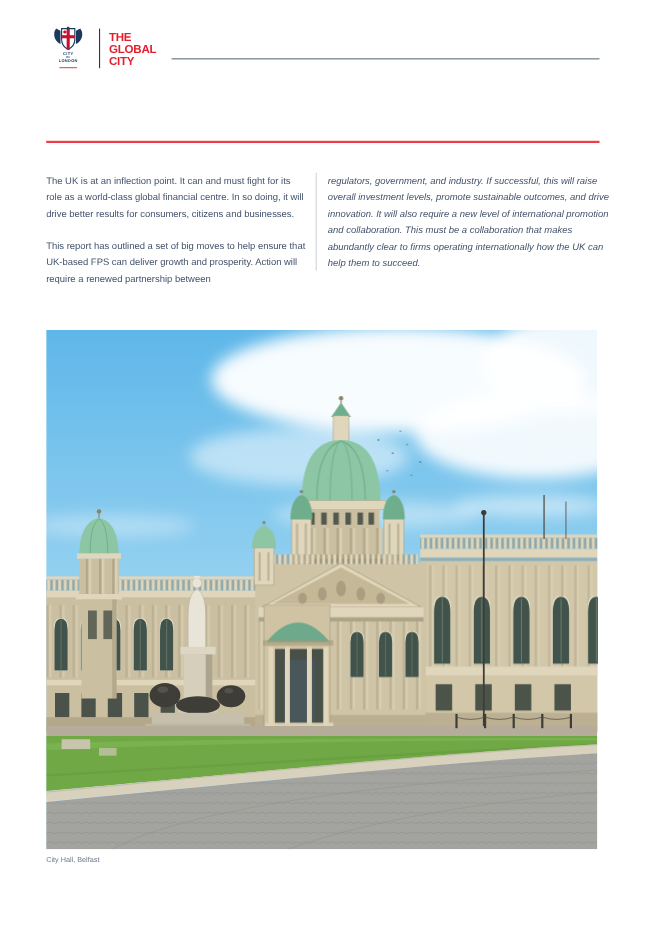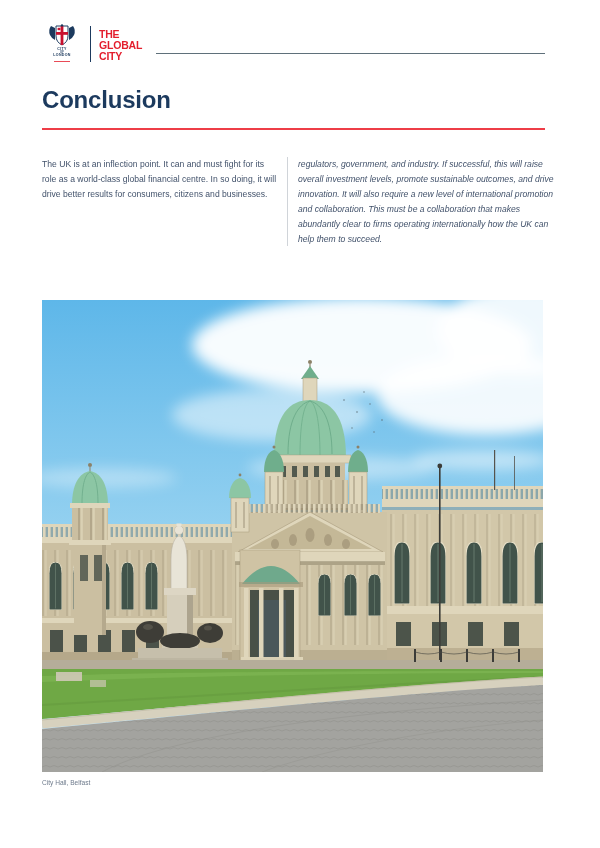--- a/index.html
+++ b/index.html
@@ -70,26 +70,26 @@
       <div class="v-div"></div>
       <div class="brand">
         <span>THE</span>
         <span>GLOBAL</span>
         <span>CITY</span>
       </div>
       <div class="header-rule"></div>
     </div>
   </div>
 
-  <div class="title">Conclusion</div>
   <div class="red-rule"></div>
 
   <div class="cols">
     <div class="col col-left">
       <p>The UK is at an inflection point. It can and must fight for its role as a world-class global financial centre. In so doing, it will drive better results for consumers, citizens and businesses.</p>
+      <p>This report has outlined a set of big moves to help ensure that UK-based FPS can deliver growth and prosperity. Action will require a renewed partnership between</p>
     </div>
     <div class="col col-right">
       <p>regulators, government, and industry. If successful, this will raise overall investment levels, promote sustainable outcomes, and drive innovation. It will also require a new level of international promotion and collaboration. This must be a collaboration that makes abundantly clear to firms operating internationally how the UK can help them to succeed.</p>
     </div>
   </div>
 
   <div class="figure">
     <svg width="501" height="472" viewBox="0 0 501 472">
       <defs>
         <linearGradient id="g-sky" x1="0" y1="0" x2="0" y2="1">

